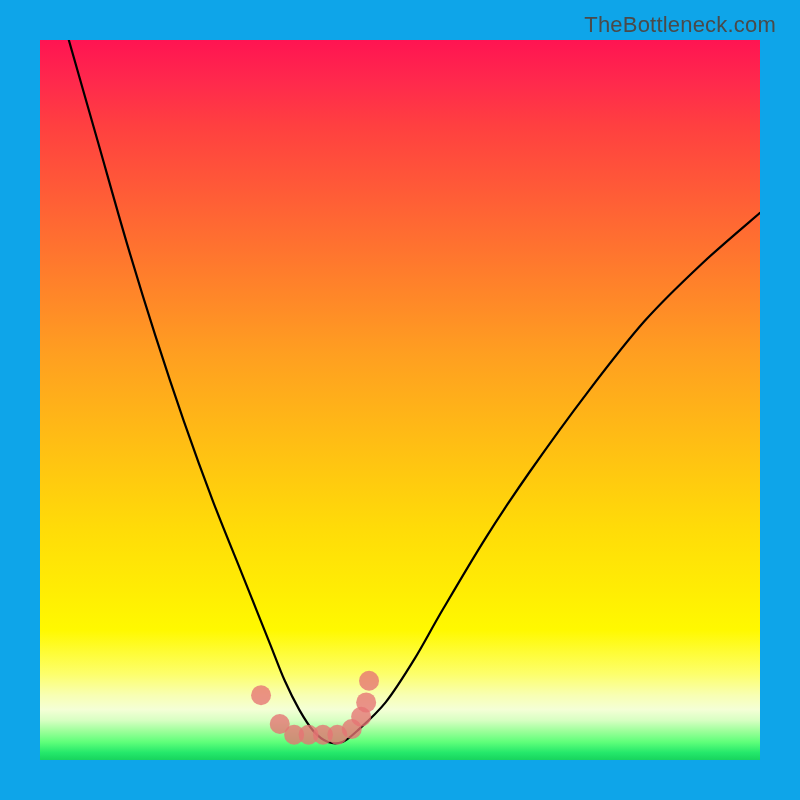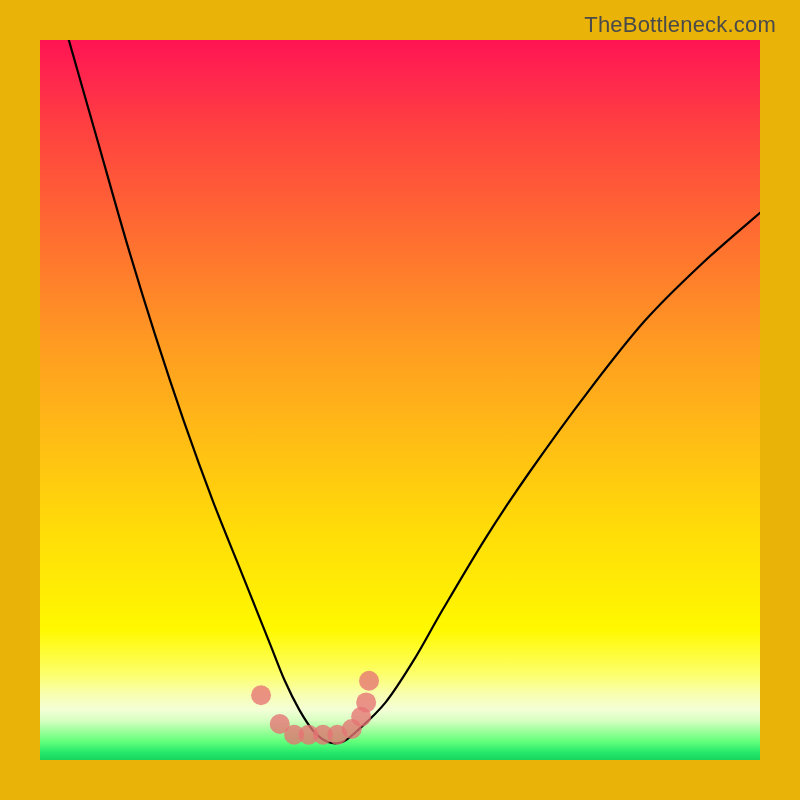--- a/index.html
+++ b/index.html
@@ -10,21 +10,21 @@
     background: #000;
     font-family: Arial, Helvetica, sans-serif;
     overflow: hidden;
   }
   .frame {
     position: absolute;
     left: 0;
     top: 0;
     width: 800px;
     height: 800px;
-    background: #eab308;
+    background: #0ea5e9;
   }
   .plot-area {
     position: absolute;
     left: 40px;
     top: 40px;
     width: 720px;
     height: 720px;
     overflow: hidden;
   }
   .gradient-bg {

